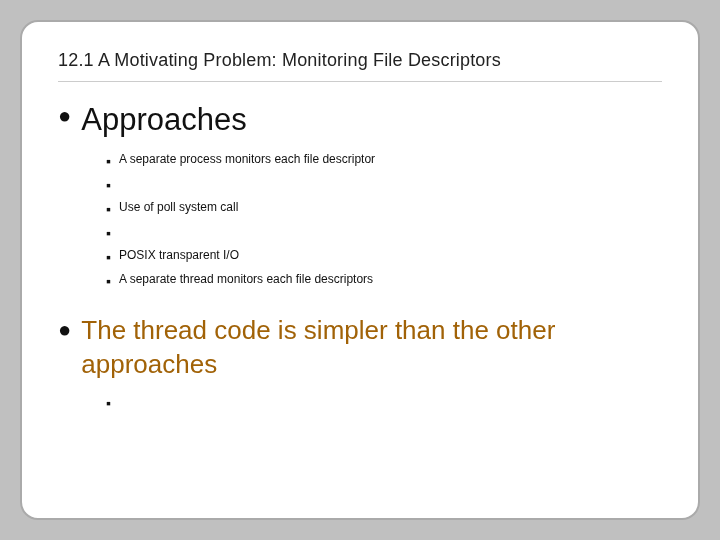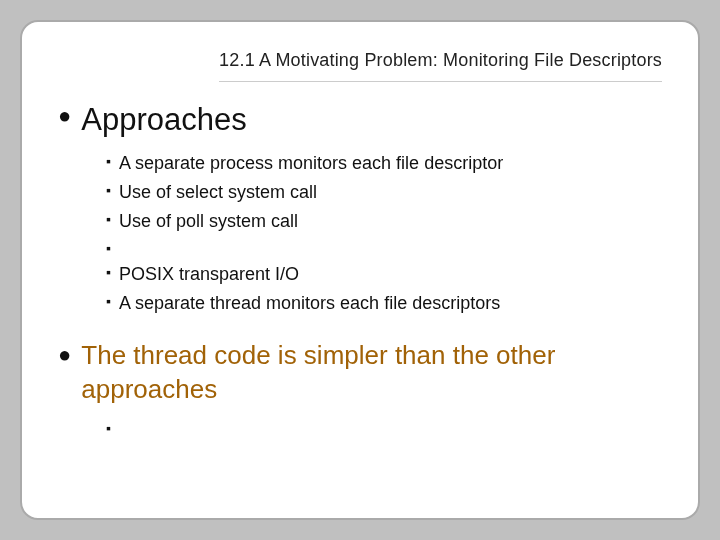--- a/index.html
+++ b/index.html
@@ -21,21 +21,20 @@
     .slide {
       width: 680px;
       height: 500px;
       background: #ffffff;
       border-radius: 18px;
       border: 2px solid #aaaaaa;
       padding: 28px 36px 28px 36px;
       display: flex;
       flex-direction: column;
       gap: 0;
-      align-items: flex-end;
     }
 
     .slide-title {
       font-size: 18px;
       font-weight: 400;
       color: #222222;
       border-bottom: 1px solid #cccccc;
       padding-bottom: 10px;
       margin-bottom: 18px;
       letter-spacing: 0.01em;
@@ -93,21 +92,21 @@
 
     .sub-bullet-marker {
       color: #111111;
       font-size: 14px;
       line-height: 1.5;
       flex-shrink: 0;
       margin-top: 1px;
     }
 
     .sub-bullet-text {
-      font-size: 18px;
+      font-size: 12px;
       color: #111111;
       line-height: 1.5;
     }
 
     .second-main-section {
       display: flex;
       flex-direction: column;
       gap: 6px;
       margin-top: 4px;
     }
@@ -136,21 +135,20 @@
 
       <div class="sub-bullets">
 
         <div class="sub-bullet">
           <span class="sub-bullet-marker">▪</span>
           <span class="sub-bullet-text">A separate process monitors each file descriptor</span>
         </div>
 
         <div class="sub-bullet">
           <span class="sub-bullet-marker">▪</span>
-          <span class="sub-bullet-text">Use of select system call</span>
         </div>
 
         <div class="sub-bullet">
           <span class="sub-bullet-marker">▪</span>
           <span class="sub-bullet-text">Use of poll system call</span>
         </div>
 
         <div class="sub-bullet">
           <span class="sub-bullet-marker">▪</span>
         </div>

